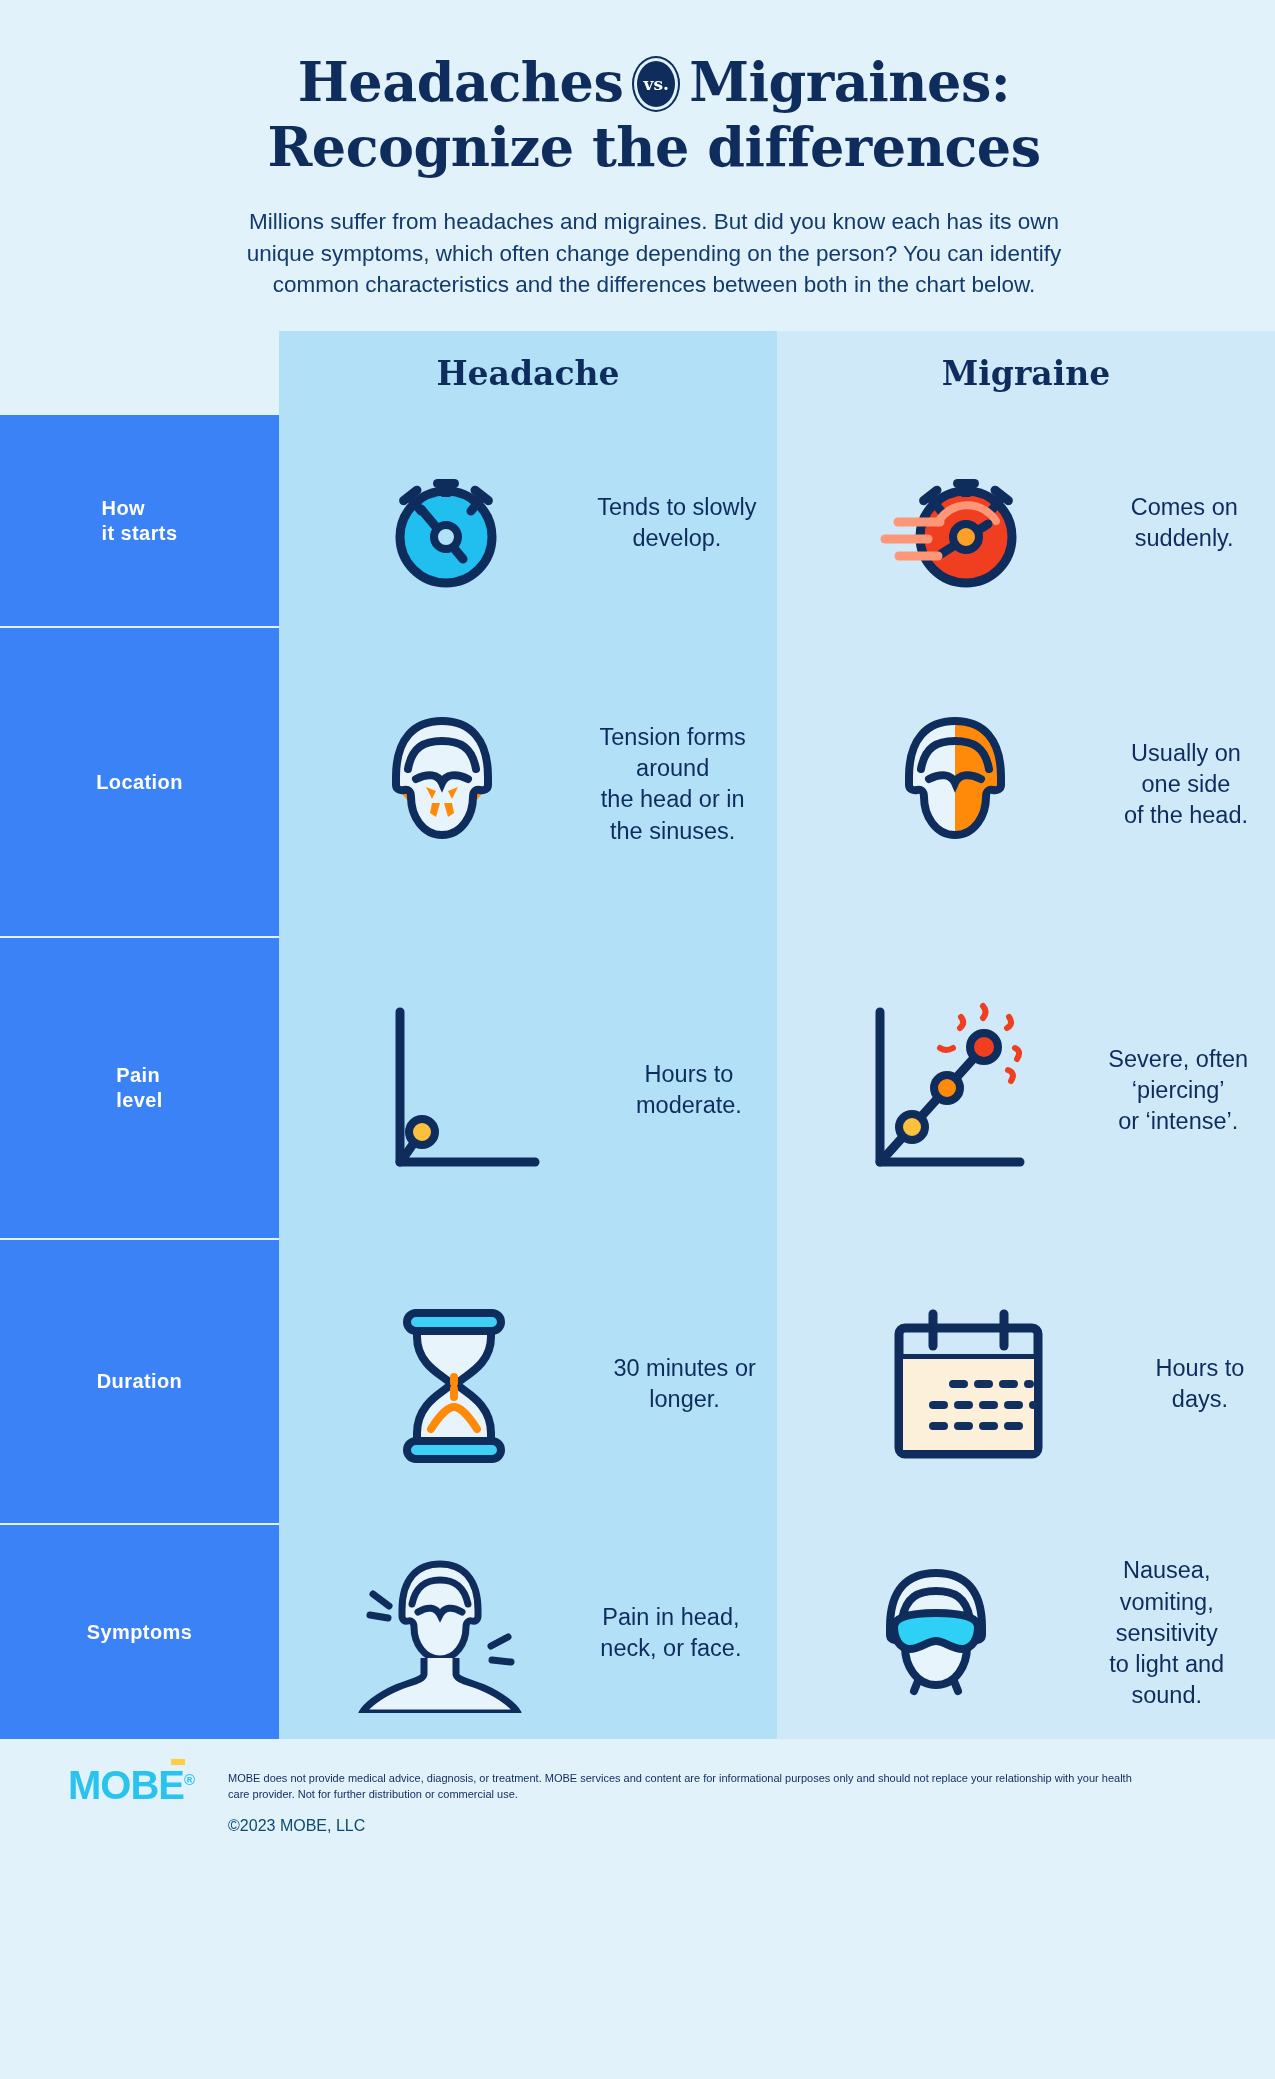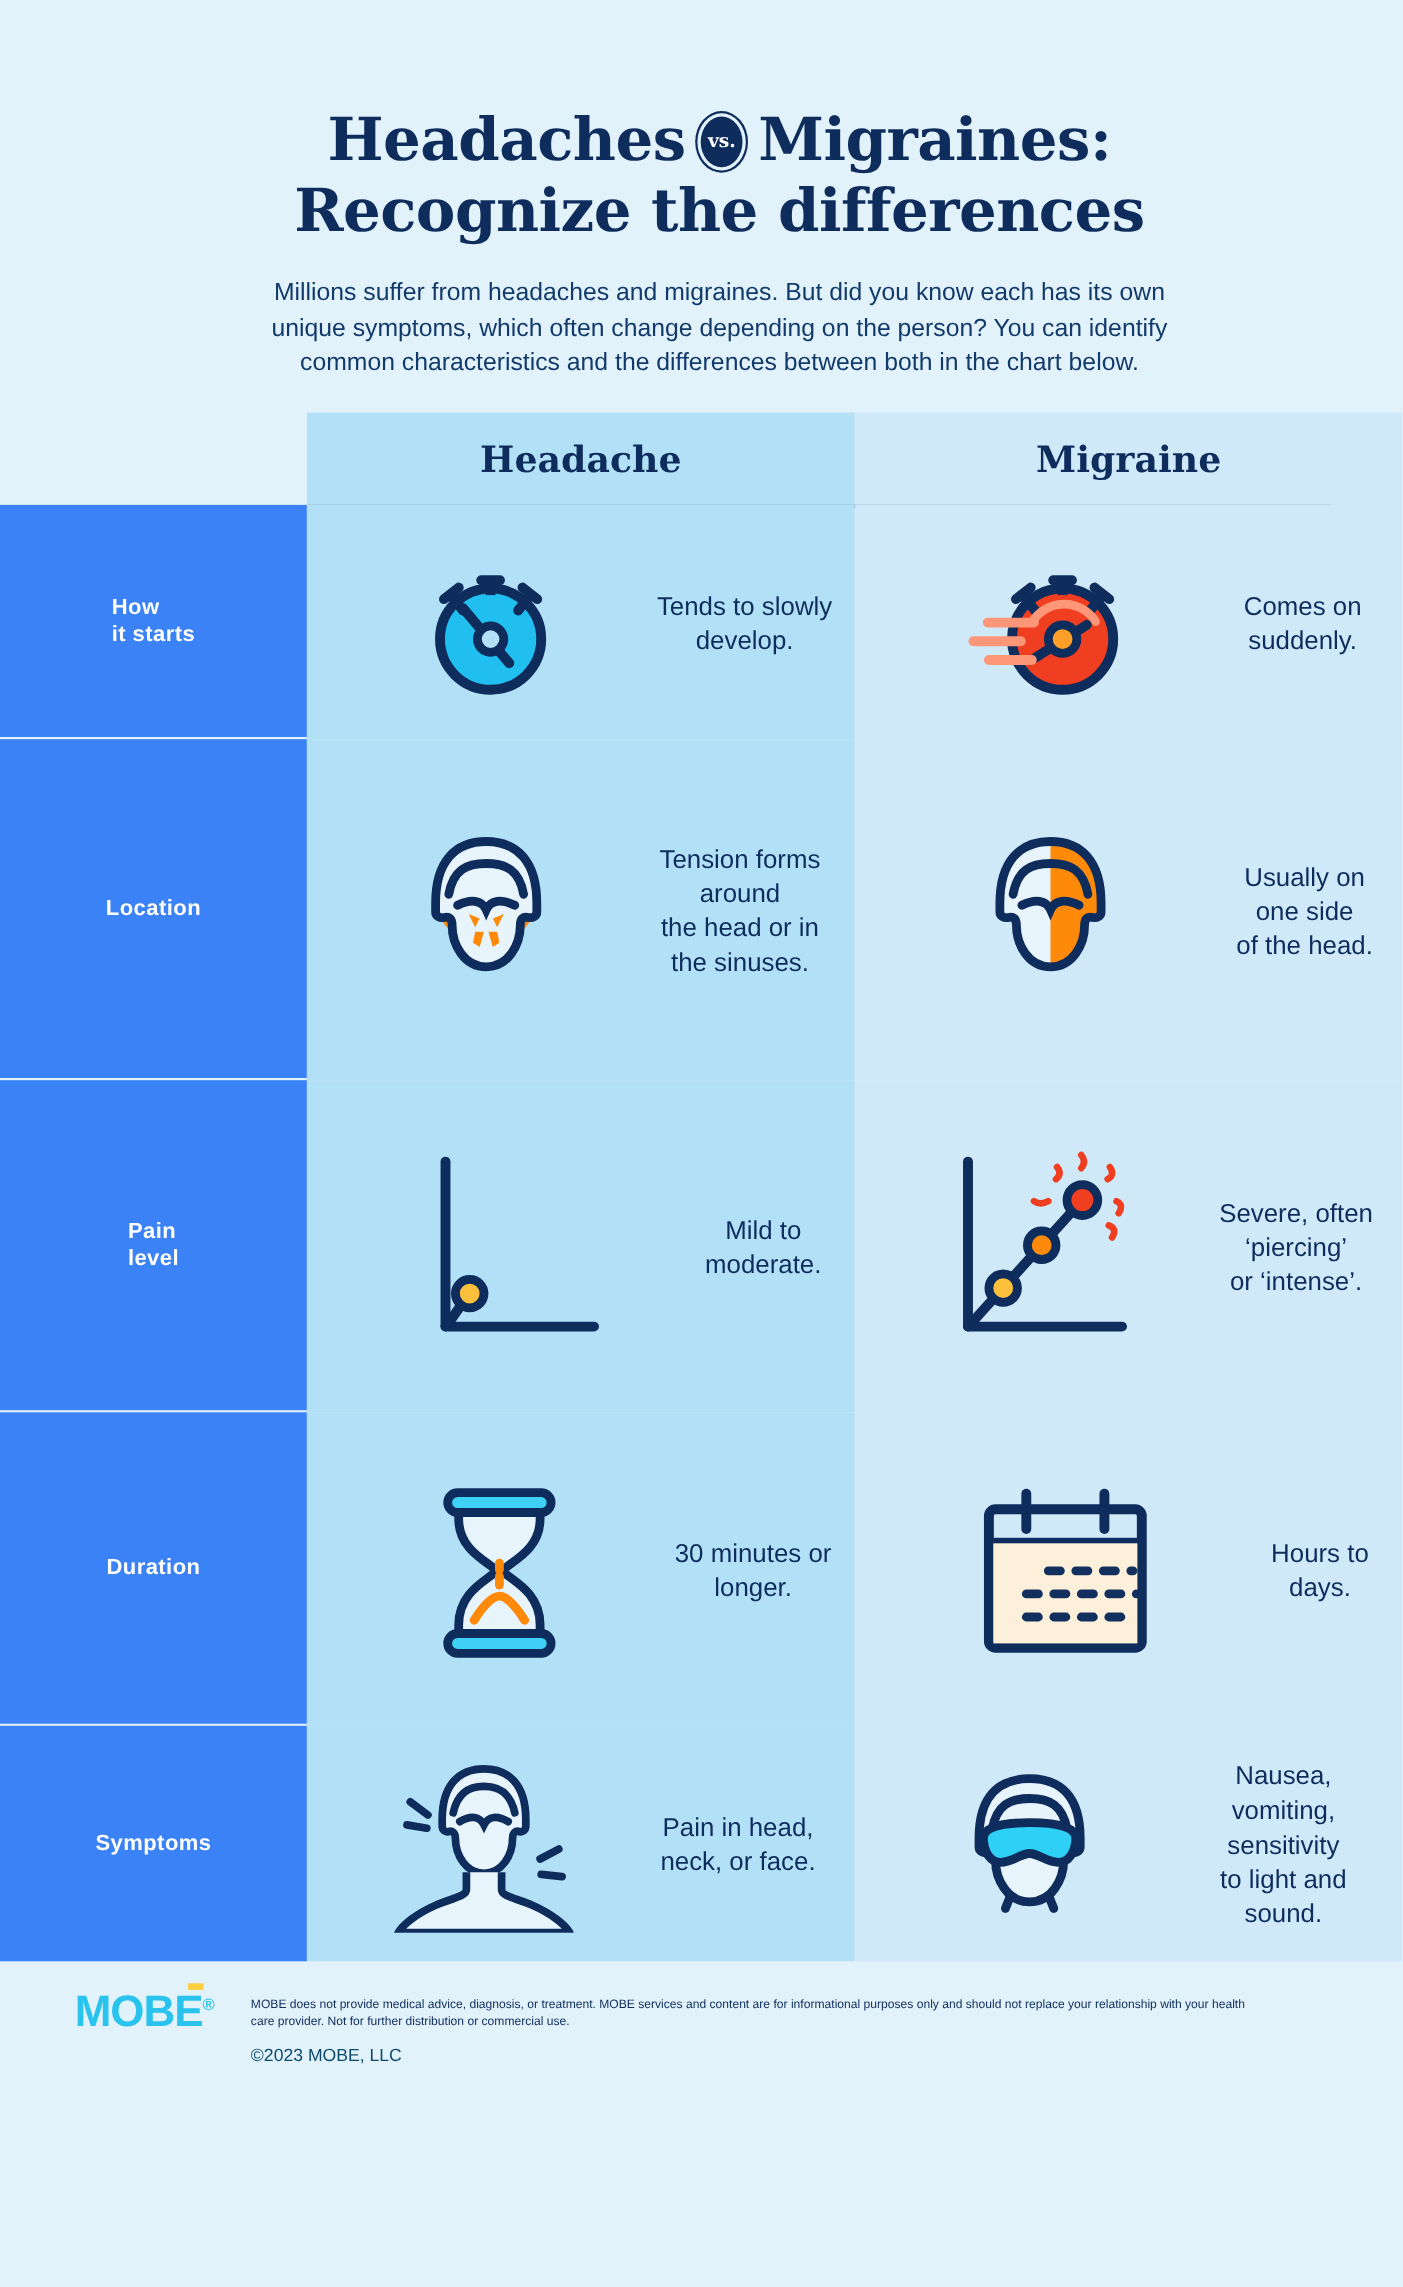--- a/index.html
+++ b/index.html
@@ -7,21 +7,21 @@
   body {
     width: 1275px;
     height: 2079px;
     background: #e2f2fb;
     font-family: "Liberation Sans", sans-serif;
     overflow: hidden;
     position: relative;
   }
 
   
-  .header { padding: 50px 87px 0 120px; text-align: center; margin-top: 44px; }
+  .header { padding: 50px 87px 0 120px; text-align: center; }
 
   .title {
     font-family: "DejaVu Serif", serif;
     font-weight: bold;
     color: #0e2c5c;
     font-size: 54px;
     line-height: 1.20;
     letter-spacing: -0.5px;
   }
   .title-line { display: block; white-space: nowrap; }
@@ -301,21 +301,21 @@
     <div class="cell h" style="height:302px">
       <div class="cell-icon">
         <svg width="175" height="180" viewBox="0 0 175 180">
           <line x1="30" y1="10" x2="30" y2="160" stroke="#0e2c5c" stroke-width="9" stroke-linecap="round"></line>
           <line x1="30" y1="160" x2="165" y2="160" stroke="#0e2c5c" stroke-width="9" stroke-linecap="round"></line>
           <line x1="32" y1="158" x2="48" y2="135" stroke="#0e2c5c" stroke-width="9" stroke-linecap="round"></line>
           <circle cx="52" cy="130" r="13" fill="#fcc03c" stroke="#0e2c5c" stroke-width="8"></circle>
         </svg>
       </div>
       <div class="cell-text">
-        <span>Mild to moderate.</span>
+        <span>Hours to moderate.</span>
       </div>
     </div>
 
     <div class="cell m" style="height:302px">
       <div class="cell-icon">
         <svg width="195" height="180" viewBox="0 0 195 180">
           <line x1="30" y1="10" x2="30" y2="160" stroke="#0e2c5c" stroke-width="9" stroke-linecap="round"></line>
           <line x1="30" y1="160" x2="170" y2="160" stroke="#0e2c5c" stroke-width="9" stroke-linecap="round"></line>
           <line x1="33" y1="157" x2="133" y2="46" stroke="#0e2c5c" stroke-width="9" stroke-linecap="round"></line>
           <circle cx="62" cy="125" r="13" fill="#fcc03c" stroke="#0e2c5c" stroke-width="8"></circle>

